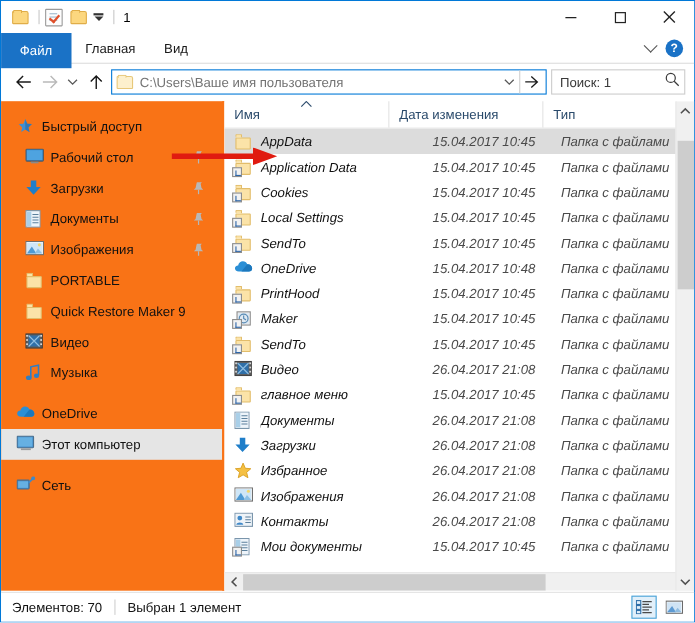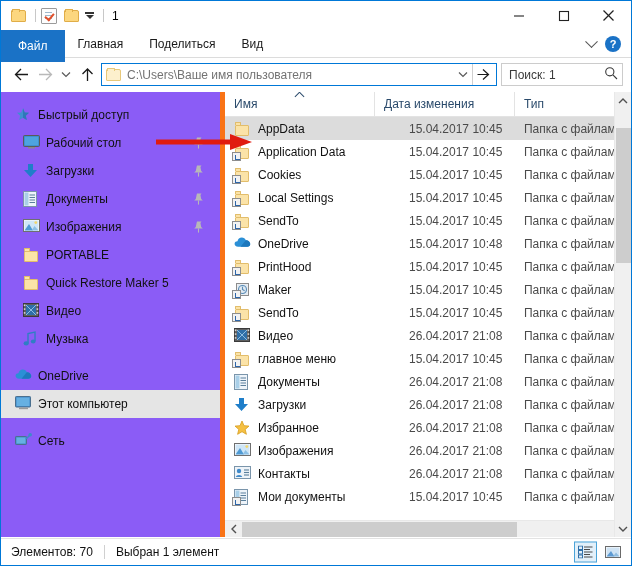--- a/index.html
+++ b/index.html
@@ -142,23 +142,23 @@
 
   
   #body {
     position: absolute;
     left: 0; right: 0; top: 91px; bottom: 28px;
     display: flex;
   }
 
   
   #sidebar {
-    width: 224px;
-    background: #8b5cf6;
-    border-right: 5px solid #f97316;
+    width: 203px;
+    background: #f97316;
+    border-right: 2px solid #f97316;
     padding-top: 9px;
     overflow: hidden;
     position: relative;
   }
   .nav-item {
     height: 28px;
     display: flex; align-items: center;
     padding-left: 22px;
     font-size: 12px; color: #111;
     position: relative;
@@ -207,20 +207,21 @@
     transform: rotate(45deg);
   }
   #col-name { width: 150px; }
   #col-date { width: 140px; }
   #col-type { width: 110px; border-right: none; }
 
   #rows {
     flex: 1;
     overflow: hidden;
     position: relative;
+    font-style: italic;
   }
   .frow {
     height: 23px;
     display: flex; align-items: center;
     font-size: 12px; color: #111;
     padding-left: 9px;
   }
   .frow.selected { background: #dcdcdc; }
   .f-ico {
     width: 17px; height: 16px; margin-right: 7px; position: relative;
@@ -347,21 +348,20 @@
             <line x1="1.5" y1="1.5" x2="11.5" y2="11.5" stroke="#222" stroke-width="1.2"></line>
             <line x1="11.5" y1="1.5" x2="1.5" y2="11.5" stroke="#222" stroke-width="1.2"></line>
           </svg>
       </div>
     </div>
   </div>
 
   <div id="ribbon">
     <div class="tab file">Файл</div>
     <div class="tab">Главная</div>
-    <div class="tab">Поделиться</div>
     <div class="tab">Вид</div>
     <div id="ribbon-right">
       <span class="chev-down"></span>
       <span class="help-icon">?</span>
     </div>
   </div>
 
   <div id="addressrow">
     <div class="navbtn">
       <svg width="17" height="15" viewBox="0 0 17 15">
@@ -478,21 +478,21 @@
             <span style="position:absolute;left:1px;top:4px;width:14px;height:11px;background:#fbe3a8;border:1px solid #e2bd6b;border-radius:1px;"></span>
             <span style="position:absolute;left:1px;top:1px;width:6px;height:3px;background:#fbe3a8;border:1px solid #e2bd6b;border-bottom:none;border-radius:1px 1px 0 0;"></span>
           </span>
           <span class="nav-label">PORTABLE</span>
         </div>
         <div class="nav-item indent">
           <span class="nav-ico">
             <span style="position:absolute;left:1px;top:4px;width:14px;height:11px;background:#fbe3a8;border:1px solid #e2bd6b;border-radius:1px;"></span>
             <span style="position:absolute;left:1px;top:1px;width:6px;height:3px;background:#fbe3a8;border:1px solid #e2bd6b;border-bottom:none;border-radius:1px 1px 0 0;"></span>
           </span>
-          <span class="nav-label">Quick Restore Maker 5</span>
+          <span class="nav-label">Quick Restore Maker 9</span>
         </div>
         <div class="nav-item indent">
           <span class="nav-ico"><svg width="16" height="14" viewBox="0 0 16 14">
               <rect x="0.5" y="0.5" width="15" height="13" fill="#5f5f5f" stroke="#3a3a3a"></rect>
               <rect x="3" y="2" width="10" height="10" fill="#2f6fa8"></rect>
               <path d="M3 2 L13 12 M13 2 L3 12" stroke="#8fbde0" stroke-width="1"></path>
               <rect x="0.8" y="1.5" width="1.6" height="1.6" fill="#d6d6d6"></rect>
               <rect x="0.8" y="5.3" width="1.6" height="1.6" fill="#d6d6d6"></rect>
               <rect x="0.8" y="9.1" width="1.6" height="1.6" fill="#d6d6d6"></rect>
               <rect x="13.6" y="1.5" width="1.6" height="1.6" fill="#d6d6d6"></rect>

